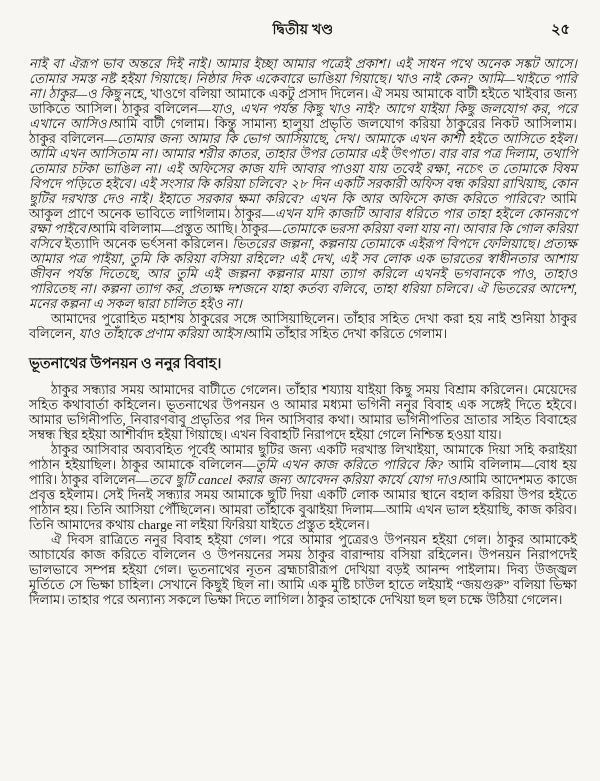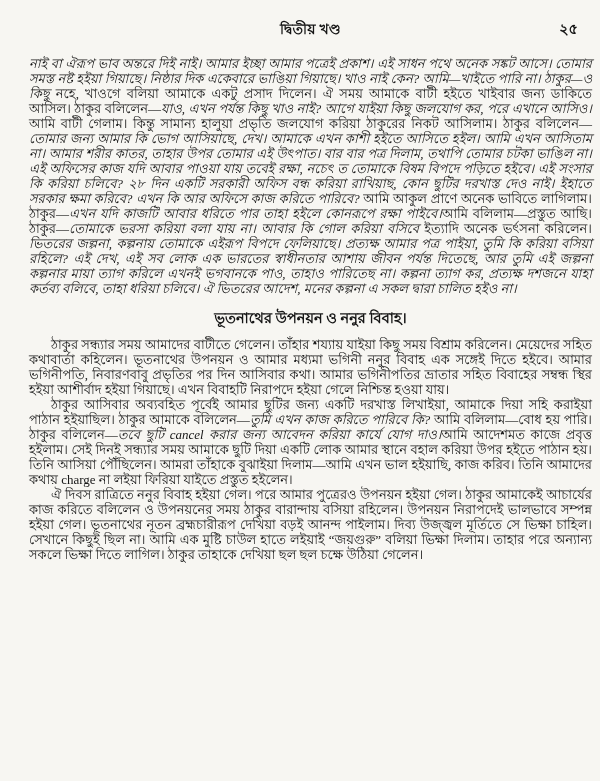--- a/index.html
+++ b/index.html
@@ -8,37 +8,37 @@
     background: #f7f6f2;
     font-family: "Liberation Serif", "DejaVu Serif", serif;
   }
   .page {
     position: relative;
     width: 600px;
     height: 781px;
     box-sizing: border-box;
     background: #f7f6f2;
     color: #151515;
-    padding: 18px 8px 8px 29px;
+    padding: 18px 23px 8px 29px;
     overflow: hidden;
   }
   .header {
     position: relative;
     text-align: center;
     height: 22px;
     margin-bottom: 16px;
   }
   .vol {
     font-weight: bold;
     font-size: 14px;
     letter-spacing: 0.2px;
   }
   .pageno {
     position: absolute;
-    right: 14px;
+    right: 7px;
     top: 0;
     font-weight: bold;
     font-size: 14.5px;
   }
   .bodytext {
     font-size: 13px;
     line-height: 15px;
     text-align: justify;
   }
   p.para {
@@ -47,39 +47,39 @@
   }
   p.para.indent {
     text-indent: 1.7em;
   }
   .it {
     font-style: italic;
   }
   h2.heading {
     font-size: 14.5px;
     font-weight: bold;
-    text-align: center;
     margin: 15px 0 11px 0;
     font-style: normal;
   }
 </style>
 </head>
 <body>
 
 <div class="page">
 
   <div class="header">
     <span class="vol">দ্বিতীয় খণ্ড</span>
     <span class="pageno">২৫</span>
   </div>
 
   <div class="bodytext">
 
     <div>
         <p class="para"><span class="it">নাই বা ঐরূপ ভাব অন্তরে দিই নাই। আমার ইচ্ছা আমার পত্রেই প্রকাশ। এই সাধন পথে অনেক সঙ্কট আসে। তোমার সমস্ত নষ্ট হইয়া গিয়াছে। নিষ্ঠার দিক একেবারে ভাঙিয়া গিয়াছে। খাও নাই কেন? আমি—খাইতে পারি না। ঠাকুর—ও কিছু </span><span>নহে, খাওগে বলিয়া আমাকে একটু প্রসাদ দিলেন। ঐ সময় আমাকে বাটী হইতে খাইবার জন্য ডাকিতে আসিল। ঠাকুর বলিলেন—</span><span class="it">যাও, এখন পর্যন্ত কিছু খাও নাই? আগে যাইয়া কিছু জলযোগ কর, পরে এখানে আসিও।</span><span>আমি বাটী গেলাম। কিন্তু সামান্য হালুয়া প্রভৃতি জলযোগ করিয়া ঠাকুরের নিকট আসিলাম। ঠাকুর বলিলেন—</span><span class="it">তোমার জন্য আমার কি ভোগ আসিয়াছে, দেখ। আমাকে এখন কাশী হইতে আসিতে হইল। আমি এখন আসিতাম না। আমার শরীর কাতর, তাহার উপর তোমার এই উৎপাত। বার বার পত্র দিলাম, তথাপি তোমার চটকা ভাঙিল না। এই অফিসের কাজ যদি আবার পাওয়া যায় তবেই রক্ষা, নচেৎ ত তোমাকে বিষম বিপদে পড়িতে হইবে। এই সংসার কি করিয়া চলিবে? ২৮ দিন একটি সরকারী অফিস বন্ধ করিয়া রাখিয়াছ, কোন ছুটির দরখাস্ত দেও নাই। ইহাতে সরকার ক্ষমা করিবে? এখন কি আর অফিসে কাজ করিতে পারিবে? </span><span>আমি আকুল প্রাণে অনেক ভাবিতে লাগিলাম। ঠাকুর—</span><span class="it">এখন যদি কাজটি আবার ধরিতে পার তাহা হইলে কোনরূপে রক্ষা পাইবে।</span><span>আমি বলিলাম—প্রস্তুত আছি। ঠাকুর—</span><span class="it">তোমাকে ভরসা করিয়া বলা যায় না। আবার কি গোল করিয়া বসিবে </span><span>ইত্যাদি অনেক ভর্ৎসনা করিলেন। </span><span class="it">ভিতরের জল্পনা, কল্পনায় তোমাকে এইরূপ বিপদে ফেলিয়াছে। প্রত্যক্ষ আমার পত্র পাইয়া, তুমি কি করিয়া বসিয়া রহিলে? এই দেখ, এই সব লোক এক ভারতের স্বাধীনতার আশায় জীবন পর্যন্ত দিতেছে, আর তুমি এই জল্পনা কল্পনার মায়া ত্যাগ করিলে এখনই ভগবানকে পাও, তাহাও পারিতেছ না। কল্পনা ত্যাগ কর, প্রত্যক্ষ দশজনে যাহা কর্তব্য বলিবে, তাহা ধরিয়া চলিবে। ঐ ভিতরের আদেশ, মনের কল্পনা এ সকল দ্বারা চালিত হইও না।</span></p>
+        <p class="para indent"><span>আমাদের পুরোহিত মহাশয় ঠাকুরের সঙ্গে আসিয়াছিলেন। তাঁহার সহিত দেখা করা হয় নাই শুনিয়া ঠাকুর বলিলেন, </span><span class="it">যাও তাঁহাকে প্রণাম করিয়া আইস।</span><span>আমি তাঁহার সহিত দেখা করিতে গেলাম।</span></p>
       </div>
 
     <h2 class="heading">ভূতনাথের উপনয়ন ও ননুর বিবাহ।</h2>
 
     <div>
         <p class="para indent"><span>ঠাকুর সন্ধ্যার সময় আমাদের বাটীতে গেলেন। তাঁহার শয্যায় যাইয়া কিছু সময় বিশ্রাম করিলেন। মেয়েদের সহিত কথাবার্তা কহিলেন। ভূতনাথের উপনয়ন ও আমার মধ্যমা ভগিনী ননুর বিবাহ এক সঙ্গেই দিতে হইবে। আমার ভগিনীপতি, নিবারণবাবু প্রভৃতির পর দিন আসিবার কথা। আমার ভগিনীপতির ভ্রাতার সহিত বিবাহের সম্বন্ধ স্থির হইয়া আশীর্বাদ হইয়া গিয়াছে। এখন বিবাহটি নিরাপদে হইয়া গেলে নিশ্চিন্ত হওয়া যায়।</span></p>
         <p class="para indent"><span>ঠাকুর আসিবার অব্যবহিত পূর্বেই আমার ছুটির জন্য একটি দরখাস্ত লিখাইয়া, আমাকে দিয়া সহি করাইয়া পাঠান হইয়াছিল। ঠাকুর আমাকে বলিলেন—</span><span class="it">তুমি এখন কাজ করিতে পারিবে কি? </span><span>আমি বলিলাম—বোধ হয় পারি। ঠাকুর বলিলেন—</span><span class="it">তবে ছুটি cancel করার জন্য আবেদন করিয়া কার্যে যোগ দাও।</span><span>আমি আদেশমত কাজে প্রবৃত্ত হইলাম। সেই দিনই সন্ধ্যার সময় আমাকে ছুটি দিয়া একটি লোক আমার স্থানে বহাল করিয়া উপর হইতে পাঠান হয়। তিনি আসিয়া পৌঁছিলেন। আমরা তাঁহাকে বুঝাইয়া দিলাম—আমি এখন ভাল হইয়াছি, কাজ করিব। তিনি আমাদের কথায় charge না লইয়া ফিরিয়া যাইতে প্রস্তুত হইলেন।</span></p>
         <p class="para indent"><span>ঐ দিবস রাত্রিতে ননুর বিবাহ হইয়া গেল। পরে আমার পুত্রেরও উপনয়ন হইয়া গেল। ঠাকুর আমাকেই আচার্যের কাজ করিতে বলিলেন ও উপনয়নের সময় ঠাকুর বারান্দায় বসিয়া রহিলেন। উপনয়ন নিরাপদেই ভালভাবে সম্পন্ন হইয়া গেল। ভূতনাথের নূতন ব্রহ্মচারীরূপ দেখিয়া বড়ই আনন্দ পাইলাম। দিব্য উজ্জ্বল মূর্তিতে সে ভিক্ষা চাহিল। সেখানে কিছুই ছিল না। আমি এক মুষ্টি চাউল হাতে লইয়াই “জয়গুরু” বলিয়া ভিক্ষা দিলাম। তাহার পরে অন্যান্য সকলে ভিক্ষা দিতে লাগিল। ঠাকুর তাহাকে দেখিয়া ছল ছল চক্ষে উঠিয়া গেলেন।</span></p>
       </div>
 

